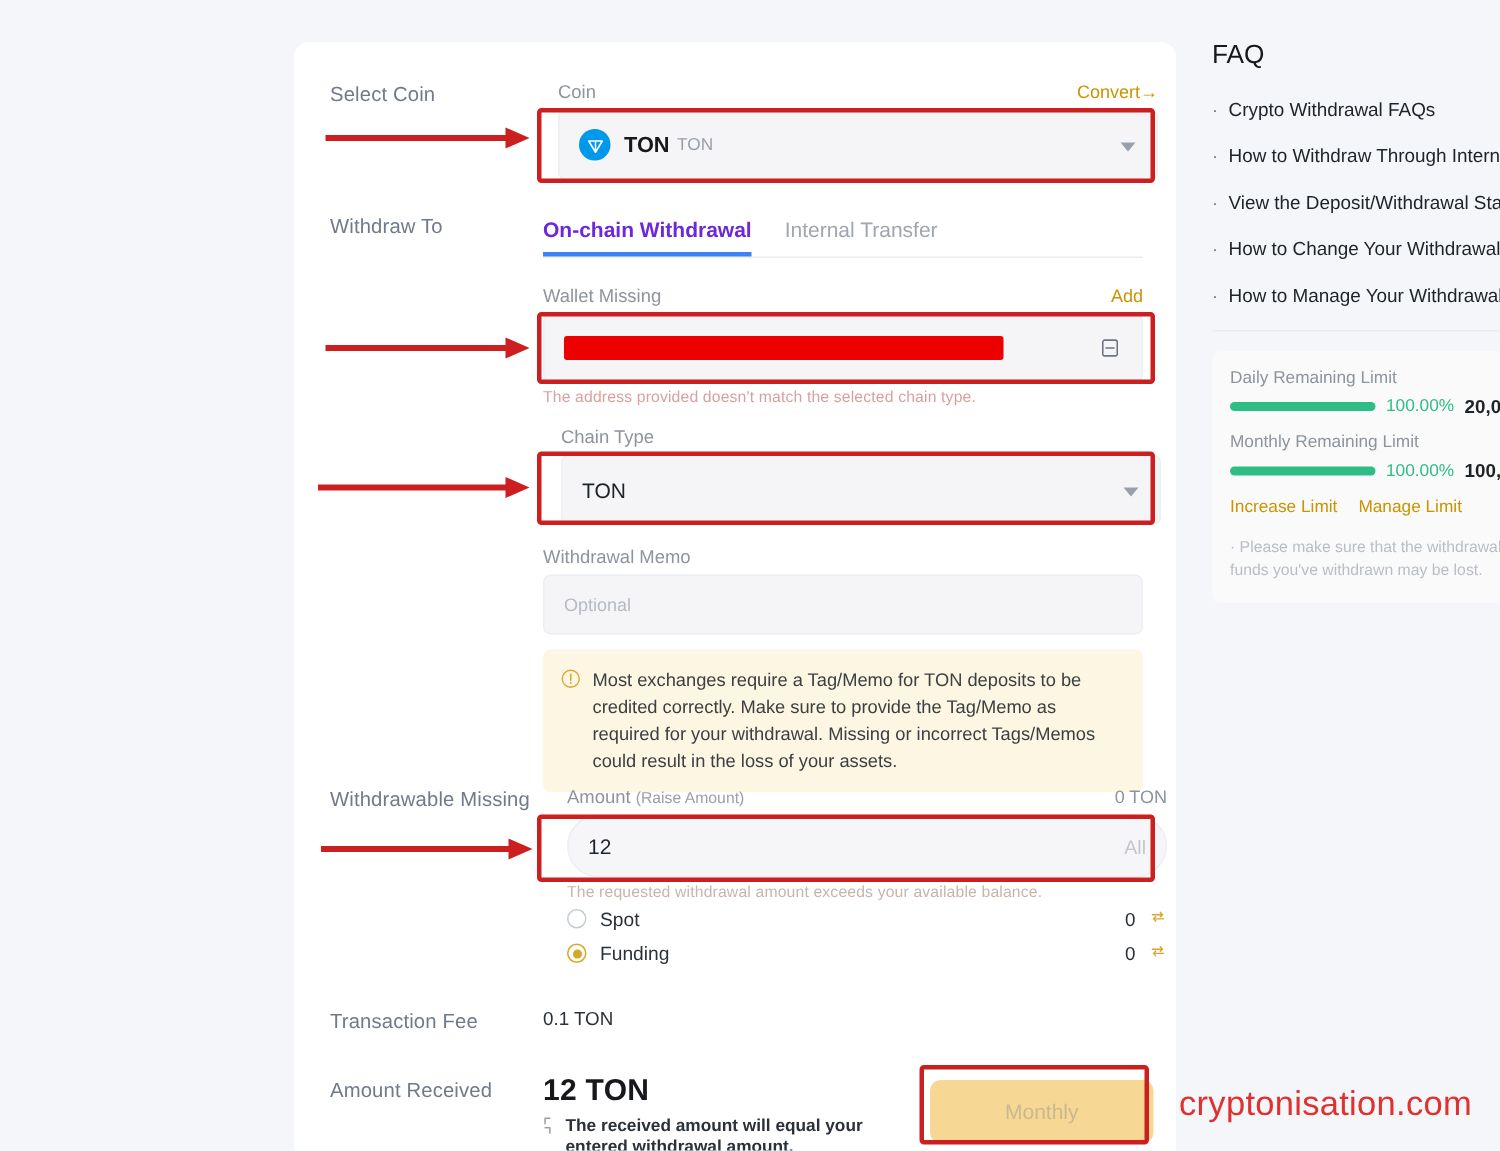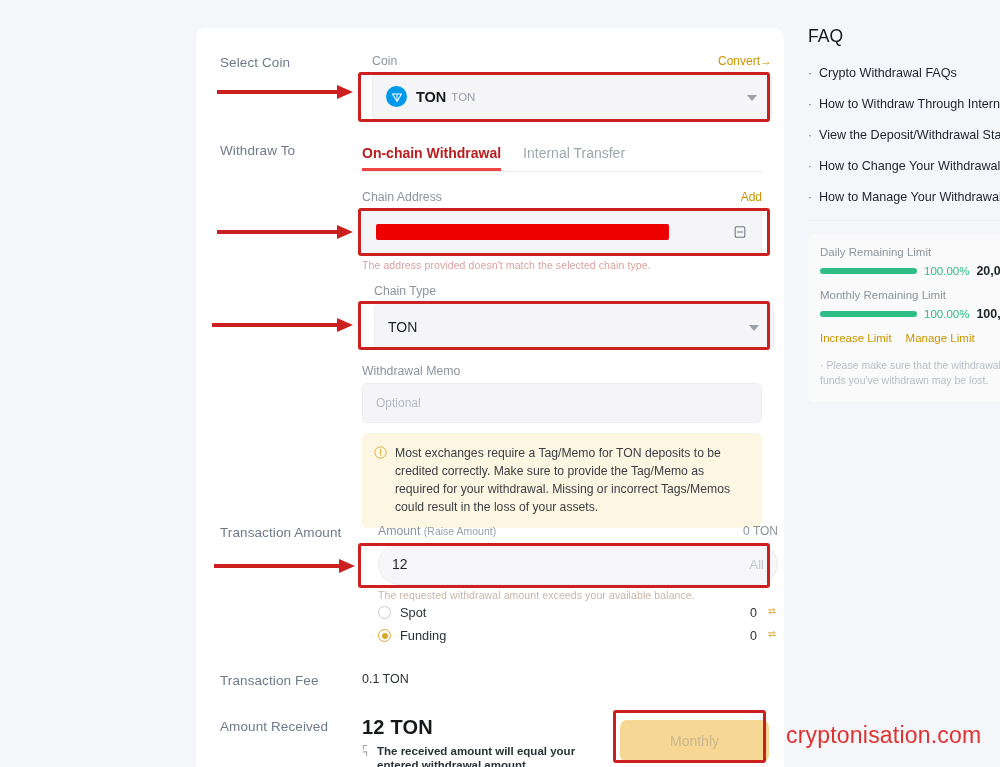--- a/index.html
+++ b/index.html
@@ -63,21 +63,21 @@
   }
   .coin-name { font-size: 14.5px; font-weight: bold; color: #16181c; }
   .coin-ticker { font-size: 11.5px; color: #9aa0a9; margin-left: 5px; }
 
   
   .tabs { display: flex; gap: 22px; border-bottom: 1px solid #eaecef; }
   .tab {
     font-size: 14px; padding-bottom: 7px; cursor: pointer;
     color: #a0a6af;
   }
-  .tab.active { color: #b91c1c; font-weight: bold; border-bottom: 3px solid #ef4444; }
+  .tab.active { color: #6d28d9; font-weight: bold; border-bottom: 3px solid #3b82f6; }
 
   
   .err-text { font-size: 10.5px; color: #d9a0a0; margin-top: 4px; letter-spacing: .1px; }
   .err-text.grayish { color: #c7b6a8; }
 
   
   .redact {
     height: 16px; background: #ec0000; border-radius: 2px; flex: 1;
     max-width: 293px;
   }
@@ -168,21 +168,21 @@
 </style>
 </head>
 <body>
 
 <div id="root">
 
   <div class="card">
 
     <span class="left-label" style="left:24px; top:27px;">Select Coin</span>
     <span class="left-label" style="left:24px; top:115px;">Withdraw To</span>
-    <span class="left-label" style="left:24px; top:497px;">Transaction Amount</span>
+    <span class="left-label" style="left:24px; top:497px;">Withdrawable Missing</span>
     <span class="left-label" style="left:24px; top:645px;">Transaction Fee</span>
     <span class="left-label" style="left:24px; top:691px;">Amount Received</span>
 
     <div style="position:absolute; left:176px; top:26px; width:400px;">
       <div class="field-head">
         <span class="lbl">Coin</span>
         <span class="link-amber"><span>Convert</span><span>→</span></span>
       </div>
       <div class="input-box" style="height:47px;">
         <span class="coin-icon">
@@ -197,21 +197,21 @@
       </div>
     </div>
 
     <div class="tabs" style="position:absolute; left:166px; top:117px; width:400px;">
       <div class="tab active">On-chain Withdrawal</div>
       <div class="tab">Internal Transfer</div>
     </div>
 
     <div style="position:absolute; left:166px; top:162px; width:400px;">
       <div class="field-head">
-        <span class="lbl">Chain Address</span>
+        <span class="lbl">Wallet Missing</span>
         <span class="link-amber">Add</span>
       </div>
       <div class="input-box">
         <span class="redact"></span>
         <span class="paste-ic">
           <svg width="14" height="14" viewBox="0 0 16 16">
               <rect x="2.5" y="2" width="11" height="12" rx="1.5" fill="none" stroke="#6d7480" stroke-width="1.2"></rect>
               <path d="M4.5 8h7" stroke="#6d7480" stroke-width="1.2"></path>
             </svg>
         </span>

